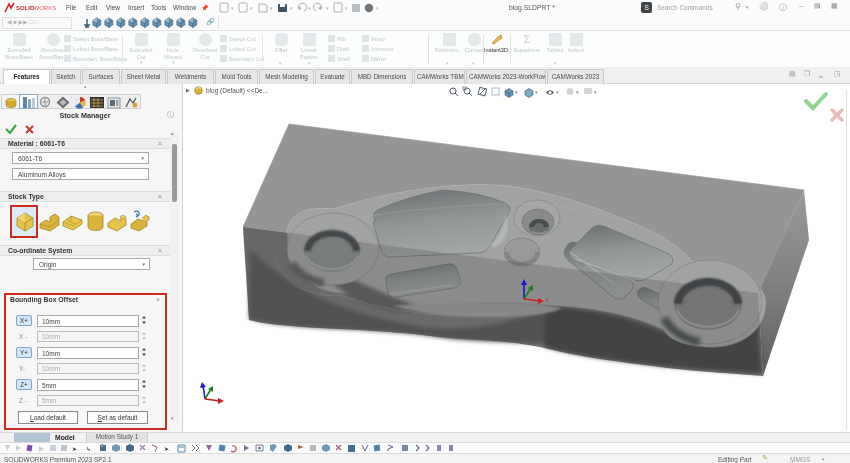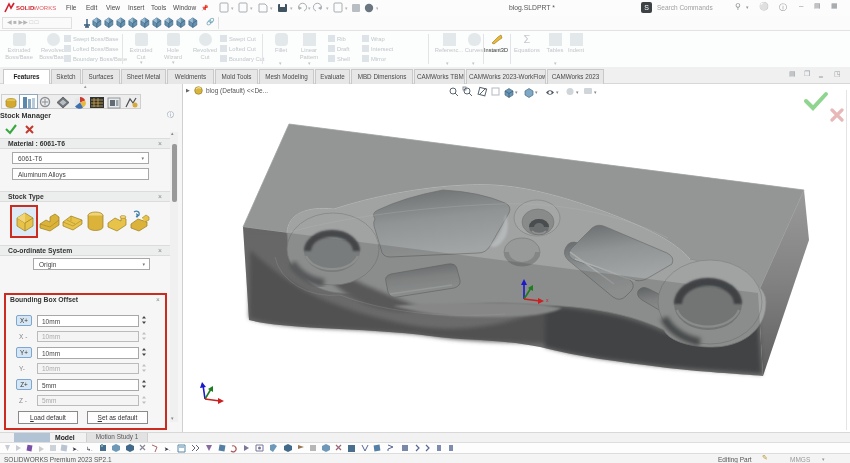--- a/index.html
+++ b/index.html
@@ -214,21 +214,21 @@
   <div class="abs" style="left:105px;top:11px;width:18px;height:13px"><svg width="18" height="13">
           <rect x="3" y="2" width="12" height="10" fill="#e8eaeb" stroke="#7d8489" stroke-width="0.8"></rect>
           <rect x="5" y="4" width="5" height="6" fill="#5f6b74"></rect>
           <rect x="11" y="4" width="2.5" height="6" fill="#9aa5ac"></rect>
         </svg></div>
   <div class="abs" style="left:122px;top:11px;width:18px;height:13px"><svg width="18" height="13">
           <path d="M4 11 L8 3 L11 7 L14 2" stroke="#4a4f53" stroke-width="1.2" fill="none"></path>
           <circle cx="13" cy="9" r="2.5" fill="#d8a83c"></circle>
         </svg></div>
 
-  <div class="abs" style="left:0;top:27px;width:170px;text-align:left;font-size:7.2px;font-weight:bold;color:#333">Stock Manager</div>
+  <div class="abs" style="left:0;top:27px;width:170px;text-align:center;font-size:7.2px;font-weight:bold;color:#333">Stock Manager</div>
   <span class="abs" style="left:167px;top:26px;font-size:7px;color:#7d93ad">ⓘ</span>
 
   <svg class="abs" style="left:4px;top:38px" width="36" height="13">
         <path d="M2 7 L6 11 L12 3" stroke="#3aa841" stroke-width="2.1" fill="none"></path>
         <path d="M22 4 L29 11 M29 4 L22 11" stroke="#c4392e" stroke-width="2" fill="none"></path>
       </svg>
 
   <div class="sechead" style="top:54px;height:11px;padding:1px 0 0 8px">Material : 6061-T6 <span style="position:absolute;right:8px;color:#888;font-weight:normal">×</span></div>
   <div class="inputbox" style="left:12px;top:68px;width:137px;height:12px;line-height:11px;padding-left:5px">6061-T6<span style="position:absolute;right:4px;top:0;color:#777;font-size:5px">▾</span></div>
   <div class="inputbox" style="left:12px;top:84px;width:137px;height:12px;line-height:11px;padding-left:5px">Aluminum Alloys</div>

